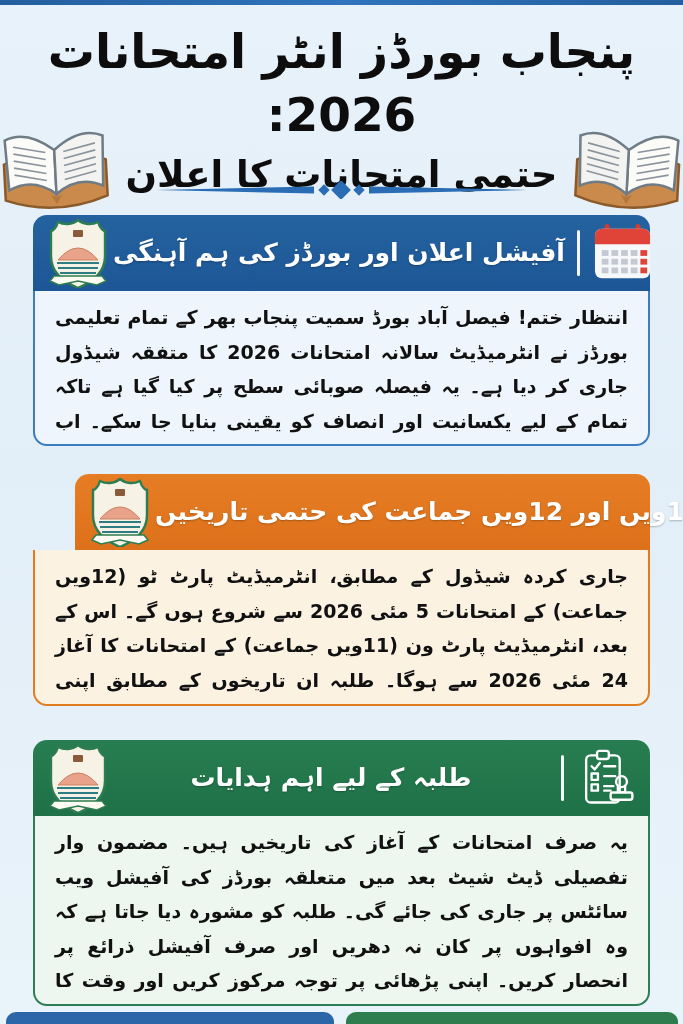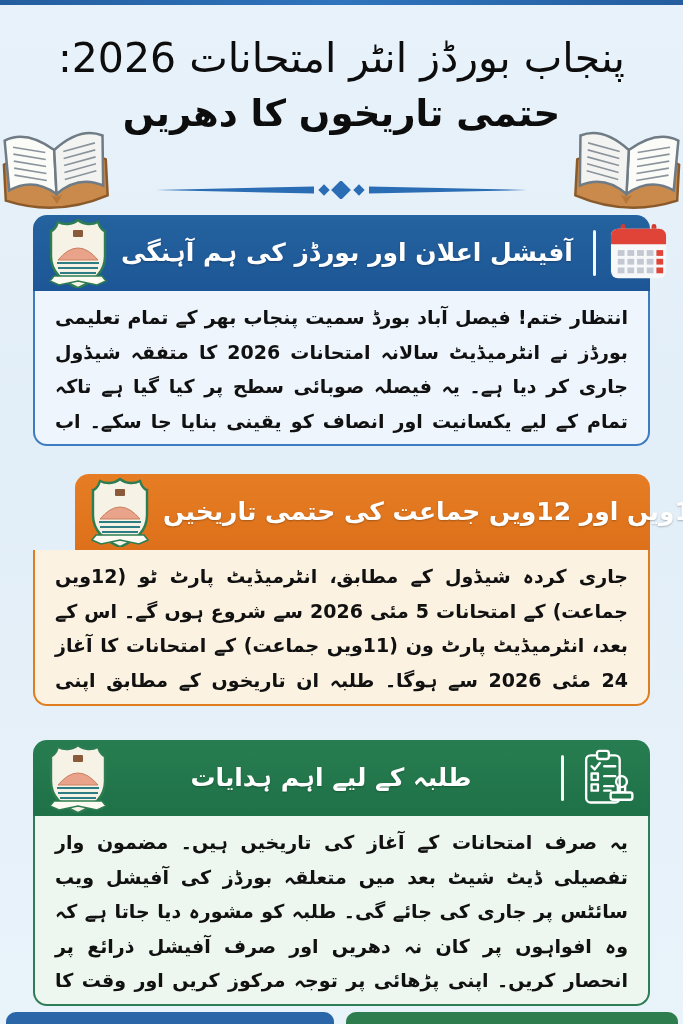--- a/index.html
+++ b/index.html
@@ -9,21 +9,21 @@
   .poster {
     position:relative; width:683px; height:1024px; margin:0 auto;
     background:linear-gradient(180deg,#e8f2fa 0%,#e2eef8 45%,#e9f3fa 100%);
     overflow:hidden;
   }
   .top-strip { position:absolute; top:0; left:0; right:0; height:5px;
     background:linear-gradient(90deg,#245e9e,#2f74bd 50%,#245e9e); }
 
   
   .title-block { position:absolute; top:20px; left:0; right:0; text-align:center; color:#0d0d0d; }
-  .title-l1 { font-size:41px; font-weight:normal; line-height:1.35;margin-top:11px; }
+  .title-l1 { font-size:47px; font-weight:bold; line-height:1.35; }
   .title-l2 { font-size:37px; font-weight:bold; line-height:1.3; margin-top:4px; }
 
   .book { position:absolute; top:112px; width:122px; height:106px; }
   .book.left  { left:-6px;  transform:rotate(-3deg); }
   .book.right { right:-6px; transform:scaleX(-1) rotate(-3deg); }
 
   .divider { position:absolute; top:181px; left:154px; width:375px; height:18px; }
 
   
   .card { position:absolute; left:33px; width:617px; }
@@ -32,21 +32,21 @@
     display:flex; align-items:center; padding:0 12px;
     color:#ffffff;
   }
   .card-header.blue   { background:linear-gradient(180deg,#24639f,#1d5696); }
   .card-header.orange { background:linear-gradient(180deg,#e67d24,#dd711b);margin-left:42px; }
   .card-header.green  { background:linear-gradient(180deg,#277d50,#1f7147); }
 
   .crest { width:58px; height:70px; flex:0 0 auto; margin-left:4px; }
   .hdr-title {
     flex:1; text-align:center; font-size:25px; font-weight:bold;
-    direction:rtl; padding:0 14px; text-shadow:0 1px 2px rgba(0,0,0,.25);
+    direction:rtl; padding:0 6px; text-shadow:0 1px 2px rgba(0,0,0,.25);
     line-height:1.3; white-space:nowrap;
   }
   .vbar { width:3px; height:46px; background:rgba(255,255,255,.95);
     border-radius:2px; flex:0 0 auto; margin:0 12px 0 6px; }
   .hdr-icon { width:62px; height:58px; flex:0 0 auto; }
 
   .card-body {
     border-radius:0 0 14px 14px; overflow:hidden;
     padding:9px 20px 6px 20px;
     direction:rtl; text-align:justify; text-align-last:center;
@@ -95,21 +95,21 @@
     </g>
   </defs>
 </svg>
 
 <div class="poster">
 
   <div class="top-strip"></div>
 
   <div class="title-block" dir="rtl">
     <div class="title-l1">پنجاب بورڈز انٹر امتحانات 2026:</div>
-    <div class="title-l2">حتمی تاریخوں کا دھریں</div>
+    <div class="title-l2">حتمی امتحانات کا اعلان</div>
   </div>
 
   <svg class="book left" viewBox="0 0 122 106">
       <use href="#openbook"></use>
     </svg>
   <svg class="book right" viewBox="0 0 122 106">
       <use href="#openbook"></use>
     </svg>
 
   <svg class="divider" viewBox="0 0 375 18">

